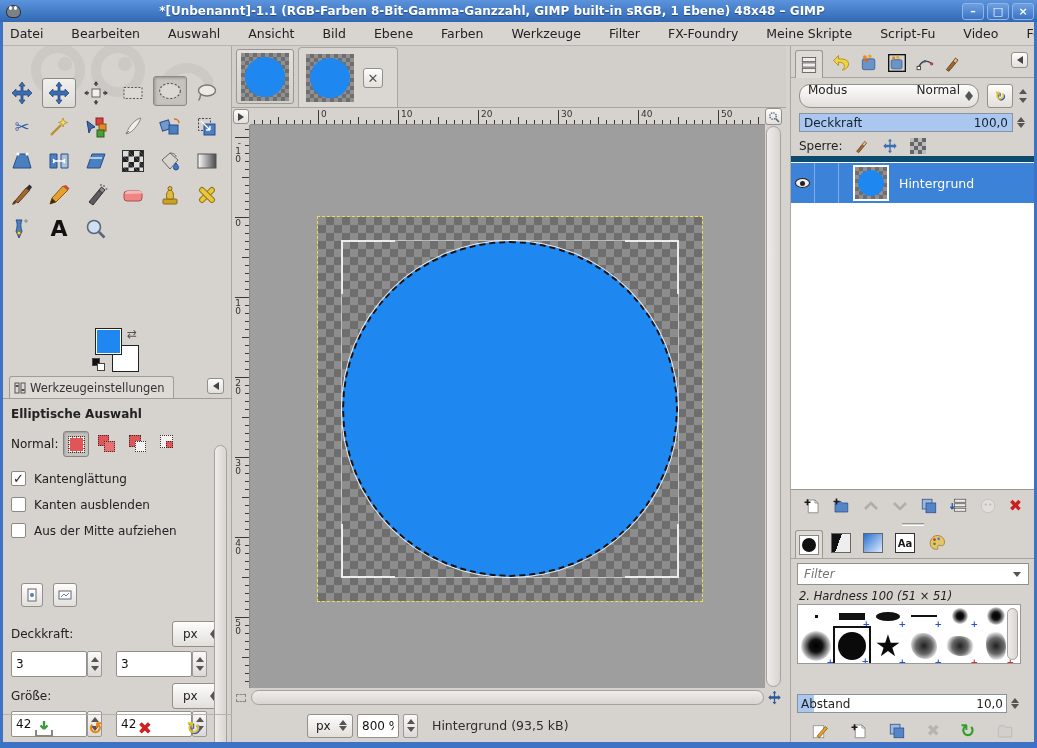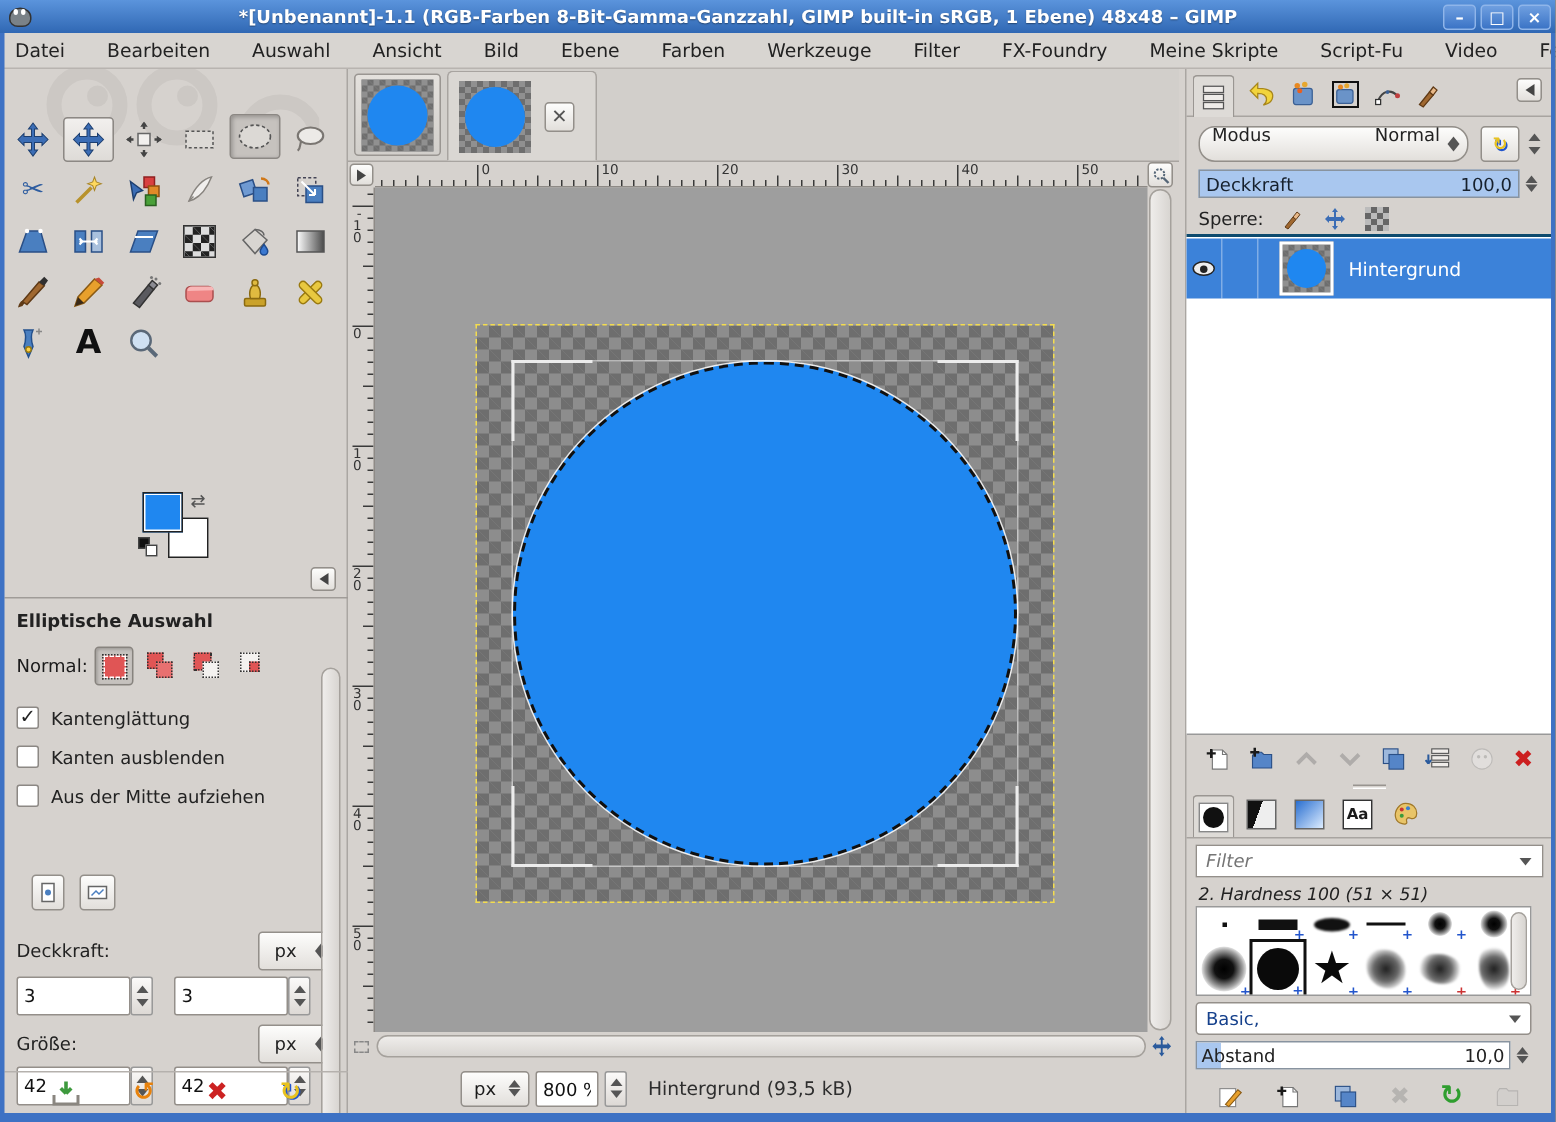--- a/index.html
+++ b/index.html
@@ -110,21 +110,21 @@
   #ld-collapse { position:absolute; right:6px; top:6px; width:17px; height:16px; }
   #mode-combo { position:absolute; left:8px; top:38px; width:180px; height:24px; display:flex; align-items:center; padding:0 18px 12px 8px; font-size:12px; color:#222; position:absolute;border-radius:11px; }
   #mode-combo .val { margin-left:auto; }
   #mode-combo .spinband { position:absolute; right:2px; top:2px; bottom:2px; width:14px; }
   #keep-btn { position:absolute; left:196px; top:38px; width:26px; height:24px; }
   #keep-spin { position:absolute; left:224px; top:38px; height:24px; }
   #opacity-slider { position:absolute; left:8px; top:67px; width:214px; height:19px; border:1px solid #88939f; background:#a9c7ef; display:flex; align-items:center; padding:0 4px; font-size:12px; color:#16202c; }
   #opacity-slider .val { margin-left:auto; }
   #opacity-spin { position:absolute; left:224px; top:67px; height:19px; width:12px; }
   #lock-row { position:absolute; left:8px; top:92px; display:flex; align-items:center; gap:12px; font-size:12px; color:#222; }
-  #layer-list { position:absolute; left:0; top:110px; width:100%; height:334px; background:#fff; border-top:2px solid #0c4a6e; border-bottom:1px solid #999; }
+  #layer-list { position:absolute; left:0; top:110px; width:100%; height:334px; background:#fff; border-top:6px solid #0c4a6e; border-bottom:1px solid #999; }
   #layer-row { position:absolute; left:0; top:1px; width:100%; height:40px; background:#3c82d9; display:flex; align-items:center; color:#fff; }
   .eye { width:15px; height:10px; border:1px solid #222; border-radius:50%; position:relative; background:#eee; }
   .eye:before { content:""; position:absolute; left:4px; top:1.5px; width:5px; height:5px; background:#222; border-radius:50%; }
   #layer-row .cell-eye { width:24px; display:flex; justify-content:center; border-right:1px solid rgba(255,255,255,.35); align-self:stretch; align-items:center; }
   #layer-row .cell-link { width:24px; border-right:1px solid rgba(255,255,255,.35); align-self:stretch; }
   #layer-thumb { width:36px; height:36px; border:2px solid #fff; margin-left:14px; position:relative; }
   #layer-thumb .dot { position:absolute; left:3px; top:3px; width:26px; height:26px; border-radius:50%; }
   #layer-name { margin-left:10px; font-size:12.5px; }
   #layer-actions { position:absolute; left:0; top:447px; width:100%; height:26px; display:flex; align-items:center; justify-content:space-around; padding:0 6px; }
   #dock-splitter { position:absolute; left:0; top:474px; width:100%; height:8px; display:flex; align-items:center; justify-content:center; }
@@ -377,20 +377,29 @@
 
     <div id="fg-swatch" style="background: rgb(31, 135, 240);"></div>
     <div id="bg-swatch"></div>
     <div id="swap-colors">⇄</div>
     <div id="default-colors">
         <i class="fgmini"></i>
         <i class="bgmini"></i>
       </div>
 
     <div id="tool-options">
+      <div id="to-tab">
+        <svg width="12" height="12" viewBox="0 0 12 12">
+            <rect x="1" y="1" width="4" height="10" fill="none" stroke="#555"></rect>
+            <rect x="7" y="1" width="4" height="10" fill="none" stroke="#555"></rect>
+            <rect x="1.5" y="3" width="3" height="2" fill="#555"></rect>
+            <rect x="7.5" y="7" width="3" height="2" fill="#555"></rect>
+          </svg>
+        <span>Werkzeugeinstellungen</span>
+      </div>
       <div id="to-collapse" class="btn ibtn">
           <i class="tri-left"></i>
         </div>
       <div id="to-body">
         <div id="to-title">Elliptische Auswahl</div>
         <div id="mode-row">
           <span>Normal:</span>
           <div class="mode-btn active">
               <div style="width:15px;height:15px;background:#e05555;border:1.5px dashed #fff;outline:1px dotted #333"></div>
             </div>
@@ -918,24 +927,20 @@
           <div class="splat" style="width:28px;height:20px"></div>
           <span class="plus red">+</span>
         </div>
       <div class="bcell" style="left:180px;top:22px;width:36px;height:38px">
           <div class="splat" style="width:20px;height:30px"></div>
           <span class="plus red">+</span>
         </div>
       <div id="brush-scroll" class="pill-v"></div>
     </div>
 
-    <div id="group-combo" class="btn" style="background:#fff">
-      <span>Basic,</span>
-      <div class="downarrow" style="margin-left:auto"></div>
-    </div>
 
     <div id="spacing-slider">
       <div class="fill"></div>
       <span class="lbl">Abstand</span>
       <span class="val">10,0</span>
     </div>
     <div id="spacing-spin" class="spin" style="border:none;background:none"></div>
 
     <div id="brush-actions">
       <svg width="18" height="18" viewBox="0 0 24 24">

